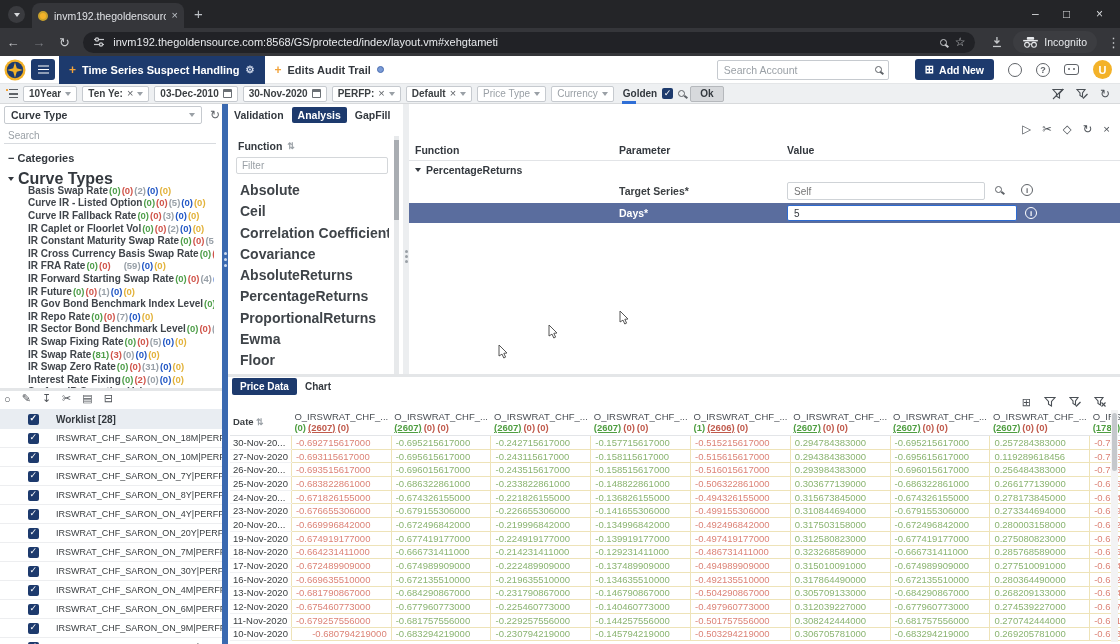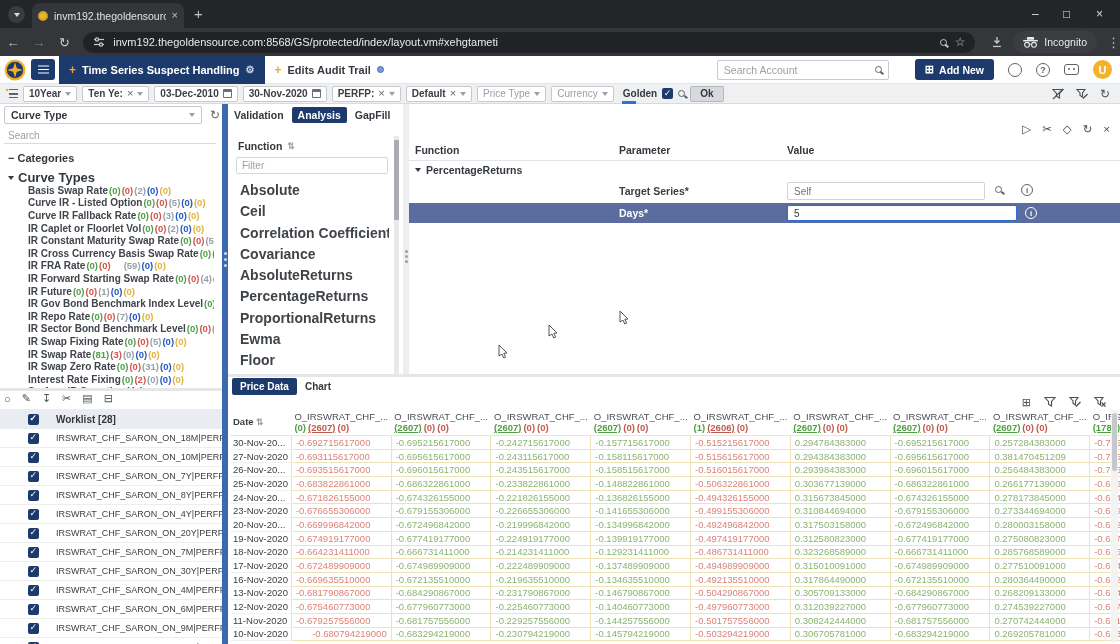--- a/index.html
+++ b/index.html
@@ -61,21 +61,21 @@
 #viewopt i:nth-child(1){top:1px}#viewopt i:nth-child(2){top:4.5px}#viewopt i:nth-child(3){top:8px}
 #viewopt b{position:absolute;left:0;top:0;width:2px;height:2px;background:#f2a33a}
 
 #sidebar{left:0;top:104px;width:222px;height:284px;background:#fff;overflow:hidden}
 #curve-select{position:absolute;left:4px;top:2px;width:198px;height:18px;border:1px solid #c6cacf;border-radius:2px;display:flex;align-items:center;padding:0 6px;font-size:10.5px;font-weight:700;color:#33383e}
 #curve-select .tri{margin-left:auto}
 #sb-refresh{position:absolute;right:2px;top:4px;color:#5f6368;font-size:12px}
 #sb-search{position:absolute;left:4px;top:24px;width:212px;height:16px;border:0;border-bottom:1px solid #d8dbdf;font-size:10px;font-family:inherit;outline:0;padding:0 4px;color:#3c4043}
 #sb-search::placeholder,#acctsearch input::placeholder,#func-filter::placeholder{color:#9aa0a6}
 #cat-row{position:absolute;left:8px;top:48px;font-size:11px;font-weight:700;color:#33383e}
-#grp-row{position:absolute;left:8px;top:66px;font-size:13px;font-weight:700;color:#33383e;display:flex;gap:4px;align-items:center}
+#grp-row{position:absolute;left:8px;top:66px;font-size:16px;font-weight:700;color:#33383e;display:flex;gap:4px;align-items:center}
 #tree-list{position:absolute;left:28px;top:80px;right:8px}
 .tree-item{display:flex;align-items:center;height:12.6px;white-space:nowrap;overflow:hidden}
 .ti-name{font-size:10px;font-weight:700;color:#40454b}
 .ti-cnt{font-size:9.5px;font-weight:700;margin-left:1px}
 
 #div-v{left:222px;top:104px;width:6px;height:540px;background:#3a69b0}
 #div-v .grip{position:absolute;left:1.5px;top:148px;width:3px;height:3px;background:#cfdcf0;border-radius:50%;box-shadow:0 6px 0 #cfdcf0,0 12px 0 #cfdcf0}
 #hsplit-l{left:0;top:388px;width:222px;height:3px;background:#e4e6e8}
 #hsplit-r{left:228px;top:374px;width:892px;height:3px;background:#e4e6e8}
 
@@ -645,21 +645,21 @@
         </tr>
         <tr>
           <td class="pt-date">27-Nov-2020</td>
           <td class="pt-val" style="color: rgb(220, 130, 118);">-0.693115617000</td>
           <td class="pt-val" style="color: rgb(138, 180, 113);">-0.695615617000</td>
           <td class="pt-val" style="color: rgb(138, 180, 113);">-0.243115617000</td>
           <td class="pt-val" style="color: rgb(138, 180, 113);">-0.158115617000</td>
           <td class="pt-val" style="color: rgb(220, 130, 118);">-0.515615617000</td>
           <td class="pt-val" style="color: rgb(138, 180, 113);">0.294384383000</td>
           <td class="pt-val" style="color: rgb(138, 180, 113);">-0.695615617000</td>
-          <td class="pt-val" style="color: rgb(138, 180, 113);">0.381470451209</td>
+          <td class="pt-val" style="color: rgb(138, 180, 113);">0.119289618456</td>
           <td class="pt-val" style="color: rgb(220, 130, 118);">-0.705615617000</td>
         </tr>
         <tr>
           <td class="pt-date">26-Nov-20...</td>
           <td class="pt-val" style="color: rgb(220, 130, 118);">-0.693515617000</td>
           <td class="pt-val" style="color: rgb(138, 180, 113);">-0.696015617000</td>
           <td class="pt-val" style="color: rgb(138, 180, 113);">-0.243515617000</td>
           <td class="pt-val" style="color: rgb(138, 180, 113);">-0.158515617000</td>
           <td class="pt-val" style="color: rgb(220, 130, 118);">-0.516015617000</td>
           <td class="pt-val" style="color: rgb(138, 180, 113);">0.293984383000</td>

